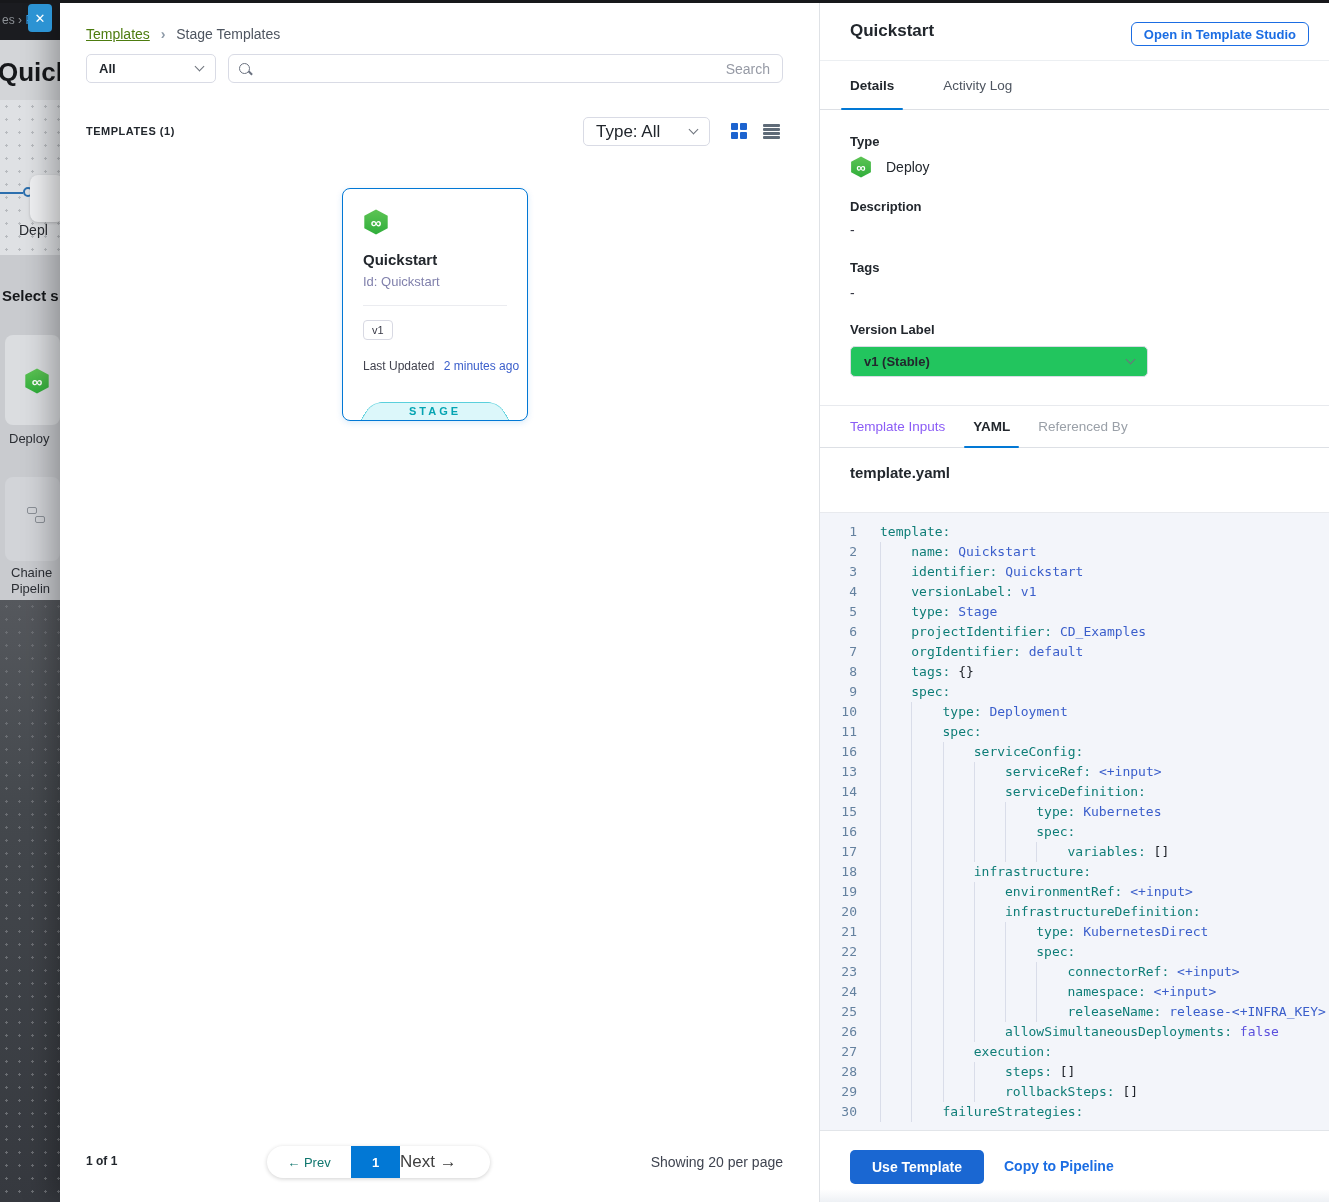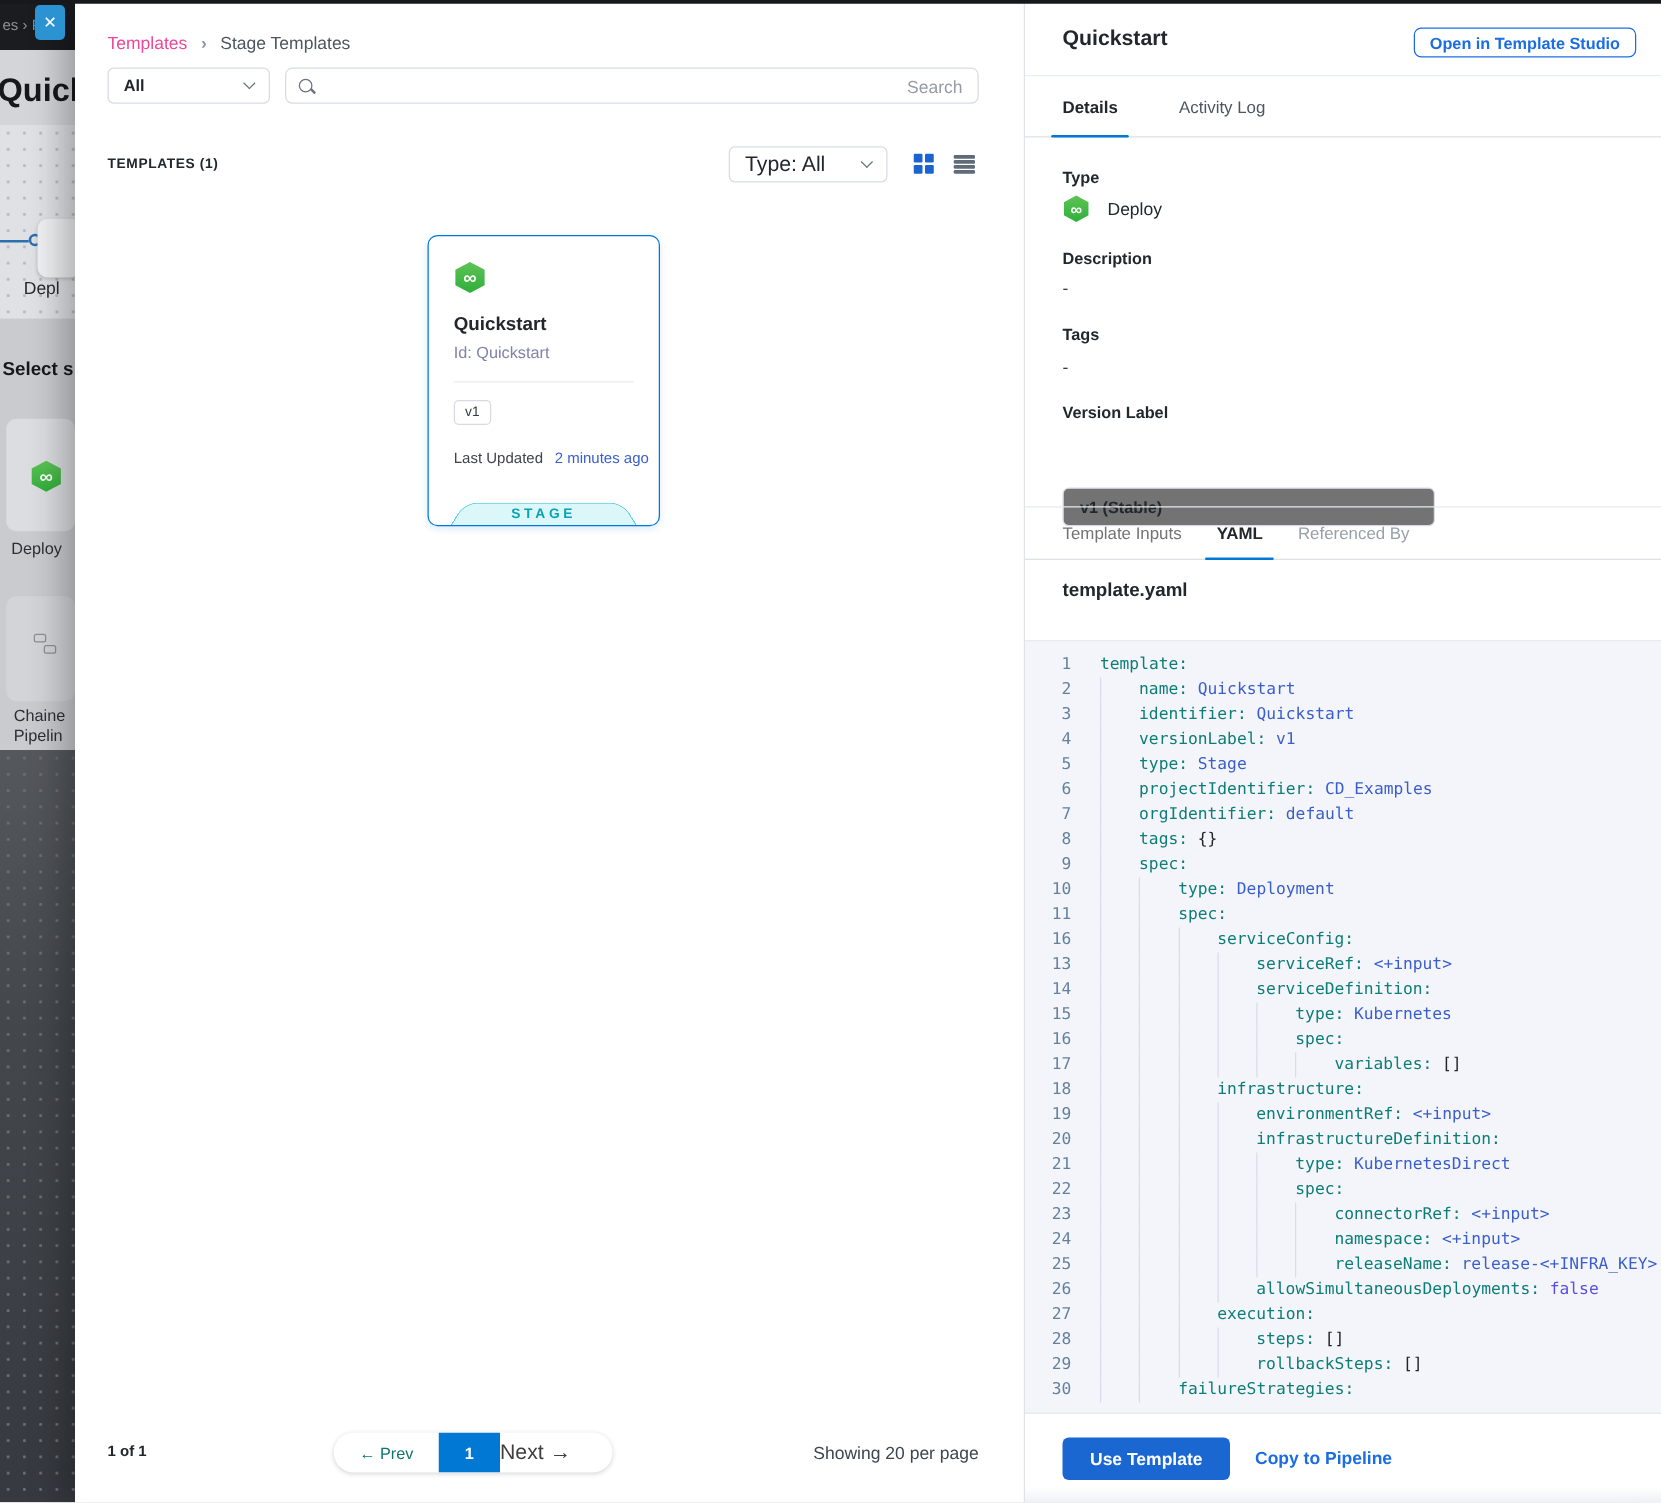--- a/index.html
+++ b/index.html
@@ -40,21 +40,21 @@
   .bg-canvas2 .dots{position:absolute;inset:0;background-image:radial-gradient(#6b6e73 1px,transparent 1.3px);background-size:13px 13px;}
   .bg-close{position:absolute;left:28px;top:4px;width:24px;height:28px;background:#2c93d3;border-radius:4px;
       color:#fff;font-size:13px;font-weight:700;display:flex;align-items:center;justify-content:center;z-index:70;cursor:pointer;}
 
   
   .drawer{left:60px;top:0;width:1269px;height:1202px;background:#fff;z-index:10;box-shadow:-10px 0 26px rgba(0,0,0,.28);}
 
   
   .list-pane{position:absolute;left:0;top:0;width:759px;height:1202px;background:#fff;}
   .crumbs{position:absolute;left:26px;top:26px;font-size:14px;color:#4e5560;}
-  .crumbs .lnk{color:#ec4899;cursor:pointer;}
+  .crumbs .lnk{color:#4d7c0f;cursor:pointer;text-decoration:underline;}
   .crumbs .sep{color:#8e9aa8;margin:0 7px;font-weight:700;}
   .scope-select{position:absolute;left:26px;top:54px;width:130px;height:29px;border:1px solid #d9dbe5;border-radius:5px;
       display:flex;align-items:center;padding:0 12px;cursor:pointer;background:#fff;}
   .scope-select .val{font-size:13px;font-weight:700;}
   .chev{width:7px;height:7px;border-right:1.6px solid #6d737c;border-bottom:1.6px solid #6d737c;
       transform:rotate(45deg);display:inline-block;margin-left:auto;margin-top:-4px;}
   .search-box{position:absolute;left:168px;top:54px;width:555px;height:29px;border:1px solid #d9dbe5;border-radius:6px;
       display:flex;align-items:center;padding:0 10px;background:#fff;}
   .mag{width:11px;height:11px;border:1.6px solid #6b7280;border-radius:50%;position:relative;flex:0 0 auto;}
   .mag::after{content:'';position:absolute;width:5px;height:1.6px;background:#6b7280;transform:rotate(45deg);right:-4px;bottom:-1px;}
@@ -106,25 +106,25 @@
       color:#1b6de3;font-size:13px;font-weight:700;display:flex;align-items:center;padding:0 12px;cursor:pointer;background:#fff;}
   .dp-tabs{position:absolute;left:0;top:61px;width:100%;height:49px;border-bottom:1px solid #dde0e5;display:flex;align-items:center;padding-left:21px;gap:15px;}
   .dp-tab{position:relative;height:100%;display:flex;align-items:center;padding:0 9px;margin-right:16px;font-size:13.5px;color:#4e5560;cursor:pointer;}
   .dp-tab.active{font-weight:700;color:#22272d;}
   .dp-tab.active::after{content:'';position:absolute;left:0;right:0;bottom:-1px;height:2.5px;background:#0278d5;border-radius:2px;}
   .fld-label{position:absolute;left:30px;font-size:13px;font-weight:700;color:#22272d;}
   .fld-value{position:absolute;left:30px;font-size:14px;color:#383946;}
   .type-row{position:absolute;left:30px;top:156px;display:flex;align-items:center;}
   .type-row .txt{margin-left:14px;font-size:14px;color:#22272d;}
   .ver-select{position:absolute;left:30px;top:346px;width:298px;height:31px;border:1px solid #d9dbe5;border-radius:5px;
-      display:flex;align-items:center;padding:0 13px;cursor:pointer;background:#737373;margin-top:44px;}
+      display:flex;align-items:center;padding:0 13px;cursor:pointer;background:#22c55e;}
   .ver-select .val{font-size:13px;font-weight:600;color:#22272d;}
   .dp-subtabs{position:absolute;left:0;top:405px;width:100%;height:43px;border-top:1px solid #e8eaee;border-bottom:1px solid #dde0e5;
       display:flex;align-items:center;padding-left:21px;}
-  .dp-subtab{position:relative;height:100%;display:flex;align-items:center;padding:0 9px;margin-right:10px;font-size:13.5px;color:#737373;cursor:pointer;}
+  .dp-subtab{position:relative;height:100%;display:flex;align-items:center;padding:0 9px;margin-right:10px;font-size:13.5px;color:#8b5cf6;cursor:pointer;}
   .dp-subtab.active{font-weight:700;color:#22272d;}
   .dp-subtab.active::after{content:'';position:absolute;left:0;right:0;bottom:-1px;height:2.5px;background:#0278d5;border-radius:2px;}
   .dp-subtab.muted{color:#9aa0a8;}
   .file-label{position:absolute;left:30px;top:464px;font-size:15px;font-weight:700;color:#22272d;}
 
   .code{position:absolute;left:0;top:512px;width:100%;height:618px;background:#f3f5fa;border-top:1px solid #e8eaee;
       padding-top:9px;overflow:hidden;font-family:"DejaVu Sans Mono","Liberation Mono",monospace;font-size:13px;}
   .code-line{height:20px;line-height:20px;white-space:pre;}
   .ln{display:inline-block;width:37px;text-align:right;color:#64819f;margin-right:23px;}
   .guide{display:inline-block;width:31.25px;height:20px;border-left:1px solid #d9dde9;vertical-align:top;}

